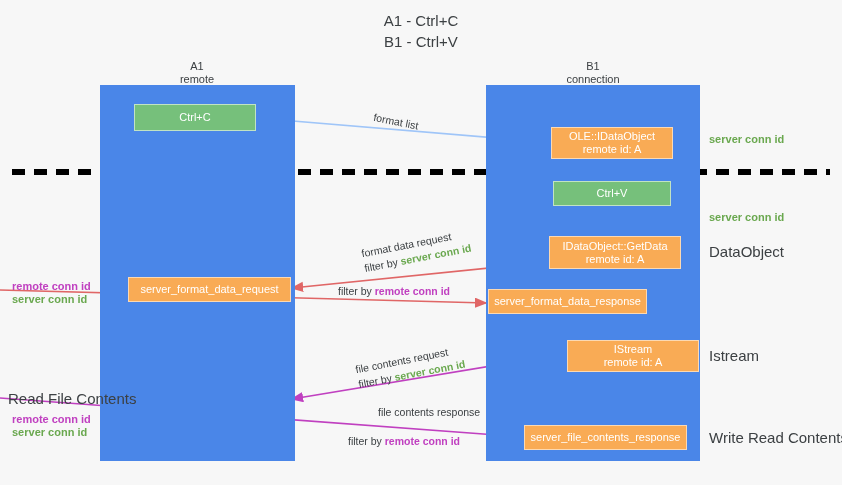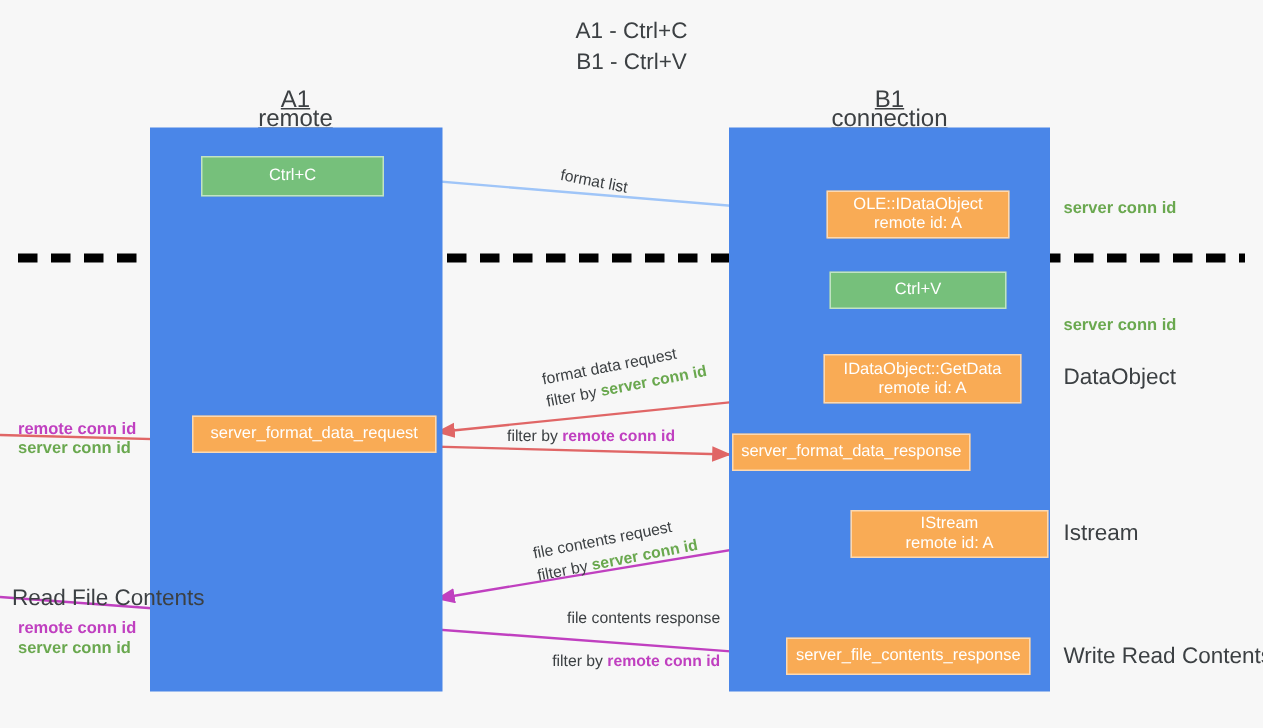--- a/index.html
+++ b/index.html
@@ -30,26 +30,25 @@
     width: 842px;
     text-align: center;
     font-size: 15px;
     line-height: 21px;
     color: #3c4043;
     white-space: pre-line;
   }
 
   
   .lane-header {
-    font-size: 16px;
+    font-size: 11px;
     line-height: 13px;
     text-align: center;
     color: #3c4043;
     width: 140px;
-    text-decoration: underline;
   }
   .lane-header .ln2 { display: block; }
 
   
   .lane {
     background: #4a86e8;
     top: 85px;
     height: 376px;
   }
   #lane-a { left: 100px; width: 195px; }
@@ -202,21 +201,21 @@
     </div>
   </div>
 
   <div class="abs edge-label rot-up" style="left:360px; top:362px;">
     <div>file contents request</div>
     <div>
       <span>filter by </span><span class="g">server conn id</span>
     </div>
   </div>
 
-  <div class="abs edge-label" style="left:348px; top:405px;text-align:right;">
+  <div class="abs edge-label" style="left:348px; top:405px;">
     <div style="padding-left:30px;">file contents response</div>
     <div style="padding-left:0px; margin-top:14px;">
       <span>filter by </span><span class="m">remote conn id</span>
     </div>
   </div>
 
   <div class="abs conn-green" style="left:709px; top:132px;">server conn id</div>
   <div class="abs conn-green" style="left:709px; top:210px;">server conn id</div>
   <div class="abs side-label" style="left:709px; top:245px;">DataObject</div>
   <div class="abs side-label" style="left:709px; top:349px;">Istream</div>

